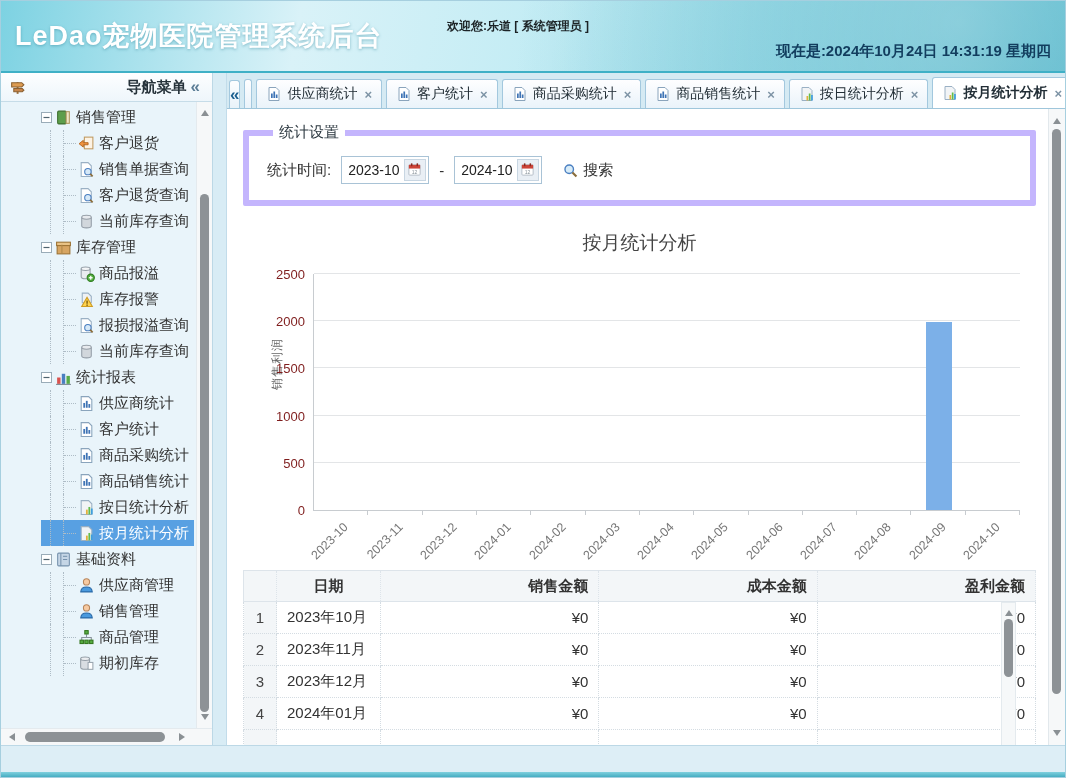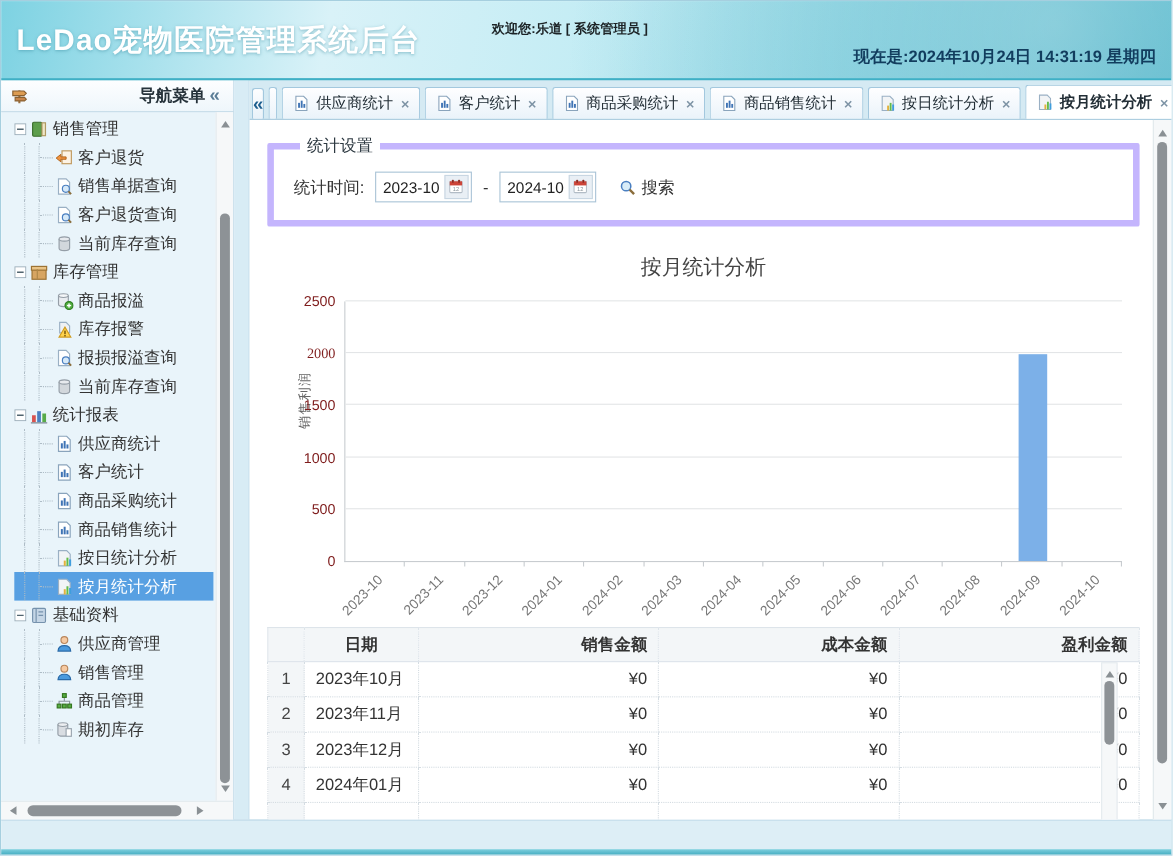--- a/index.html
+++ b/index.html
@@ -20,21 +20,21 @@
 
   
   .body { flex:1 1 auto; display:flex; min-height:0; }
 
   
   .sidebar { flex:0 0 212px; width:212px; background:#e9f4fa; border-right:1px solid #bcd8e6; display:flex; flex-direction:column; min-height:0; }
   .sb-head { flex:0 0 29px; background:linear-gradient(#fdfeff,#eef6fb); border-bottom:1px solid #c6dce8; display:flex; align-items:center; padding:0 8px;text-align:right; }
   .sb-head .ttl { font-size:15px; font-weight:bold; color:#26323a; margin-left:5px; flex:1; }
   .sb-collapse { color:#5b7d96; font-size:17px; font-weight:bold; cursor:pointer; padding:0 4px; }
   .sb-main { flex:1 1 auto; display:flex; min-height:0; }
-  .tree { flex:1 1 auto; overflow:hidden; padding-top:2px; }
+  .tree { flex:1 1 auto; overflow:hidden; padding-top:2px;padding-left:28px; }
   .nav-item { height:26px; display:flex; align-items:center; font-size:15px; color:#333; white-space:nowrap; position:relative; cursor:pointer; }
   .nav-item .lbl { margin-left:4px; position:relative; z-index:1; }
   .nav-item.sel::before { content:''; position:absolute; left:12px; right:2px; top:0; bottom:0; background:#58a0e2; }
   .nav-item.sel .lbl { color:#fff; }
   .nav-item > * { position:relative; z-index:1; }
   .pad0 { width:12px; }
   .g1 { width:1px; align-self:stretch; border-left:1px dotted #aebcc6; margin-left:21px; }
   .g2 { width:15px; align-self:stretch; position:relative; margin-left:12px; }
   .g2::before { content:''; position:absolute; left:0; top:0; bottom:0; border-left:1px dotted #aebcc6; }
   .g2::after { content:''; position:absolute; left:1px; top:50%; width:12px; border-top:1px dotted #aebcc6; }
@@ -584,21 +584,21 @@
             <div class="ylabel">销售利润</div>
             <div class="plot" id="plot">
                 <div class="ytick" style="bottom: 0%;">0</div>
                 <div class="gridline" style="bottom: 20%;"></div>
                 <div class="ytick" style="bottom: 20%;">500</div>
                 <div class="gridline" style="bottom: 40%;"></div>
                 <div class="ytick" style="bottom: 40%;">1000</div>
                 <div class="gridline" style="bottom: 60%;"></div>
                 <div class="ytick" style="bottom: 60%;">1500</div>
                 <div class="gridline" style="bottom: 80%;"></div>
-                <div class="ytick" style="bottom: 80%; font-family: Liberation Serif, serif;">2000</div>
+                <div class="ytick" style="bottom: 80%;">2000</div>
                 <div class="gridline" style="bottom: 100%;"></div>
                 <div class="ytick" style="bottom: 100%;">2500</div>
                 <div class="bars">
                   <div class="slot">
                     <div class="xtick"></div>
                     <div class="xlabel">2023-10</div>
                   </div>
                   <div class="slot">
                     <div class="xtick"></div>
                     <div class="xlabel">2023-11</div>

